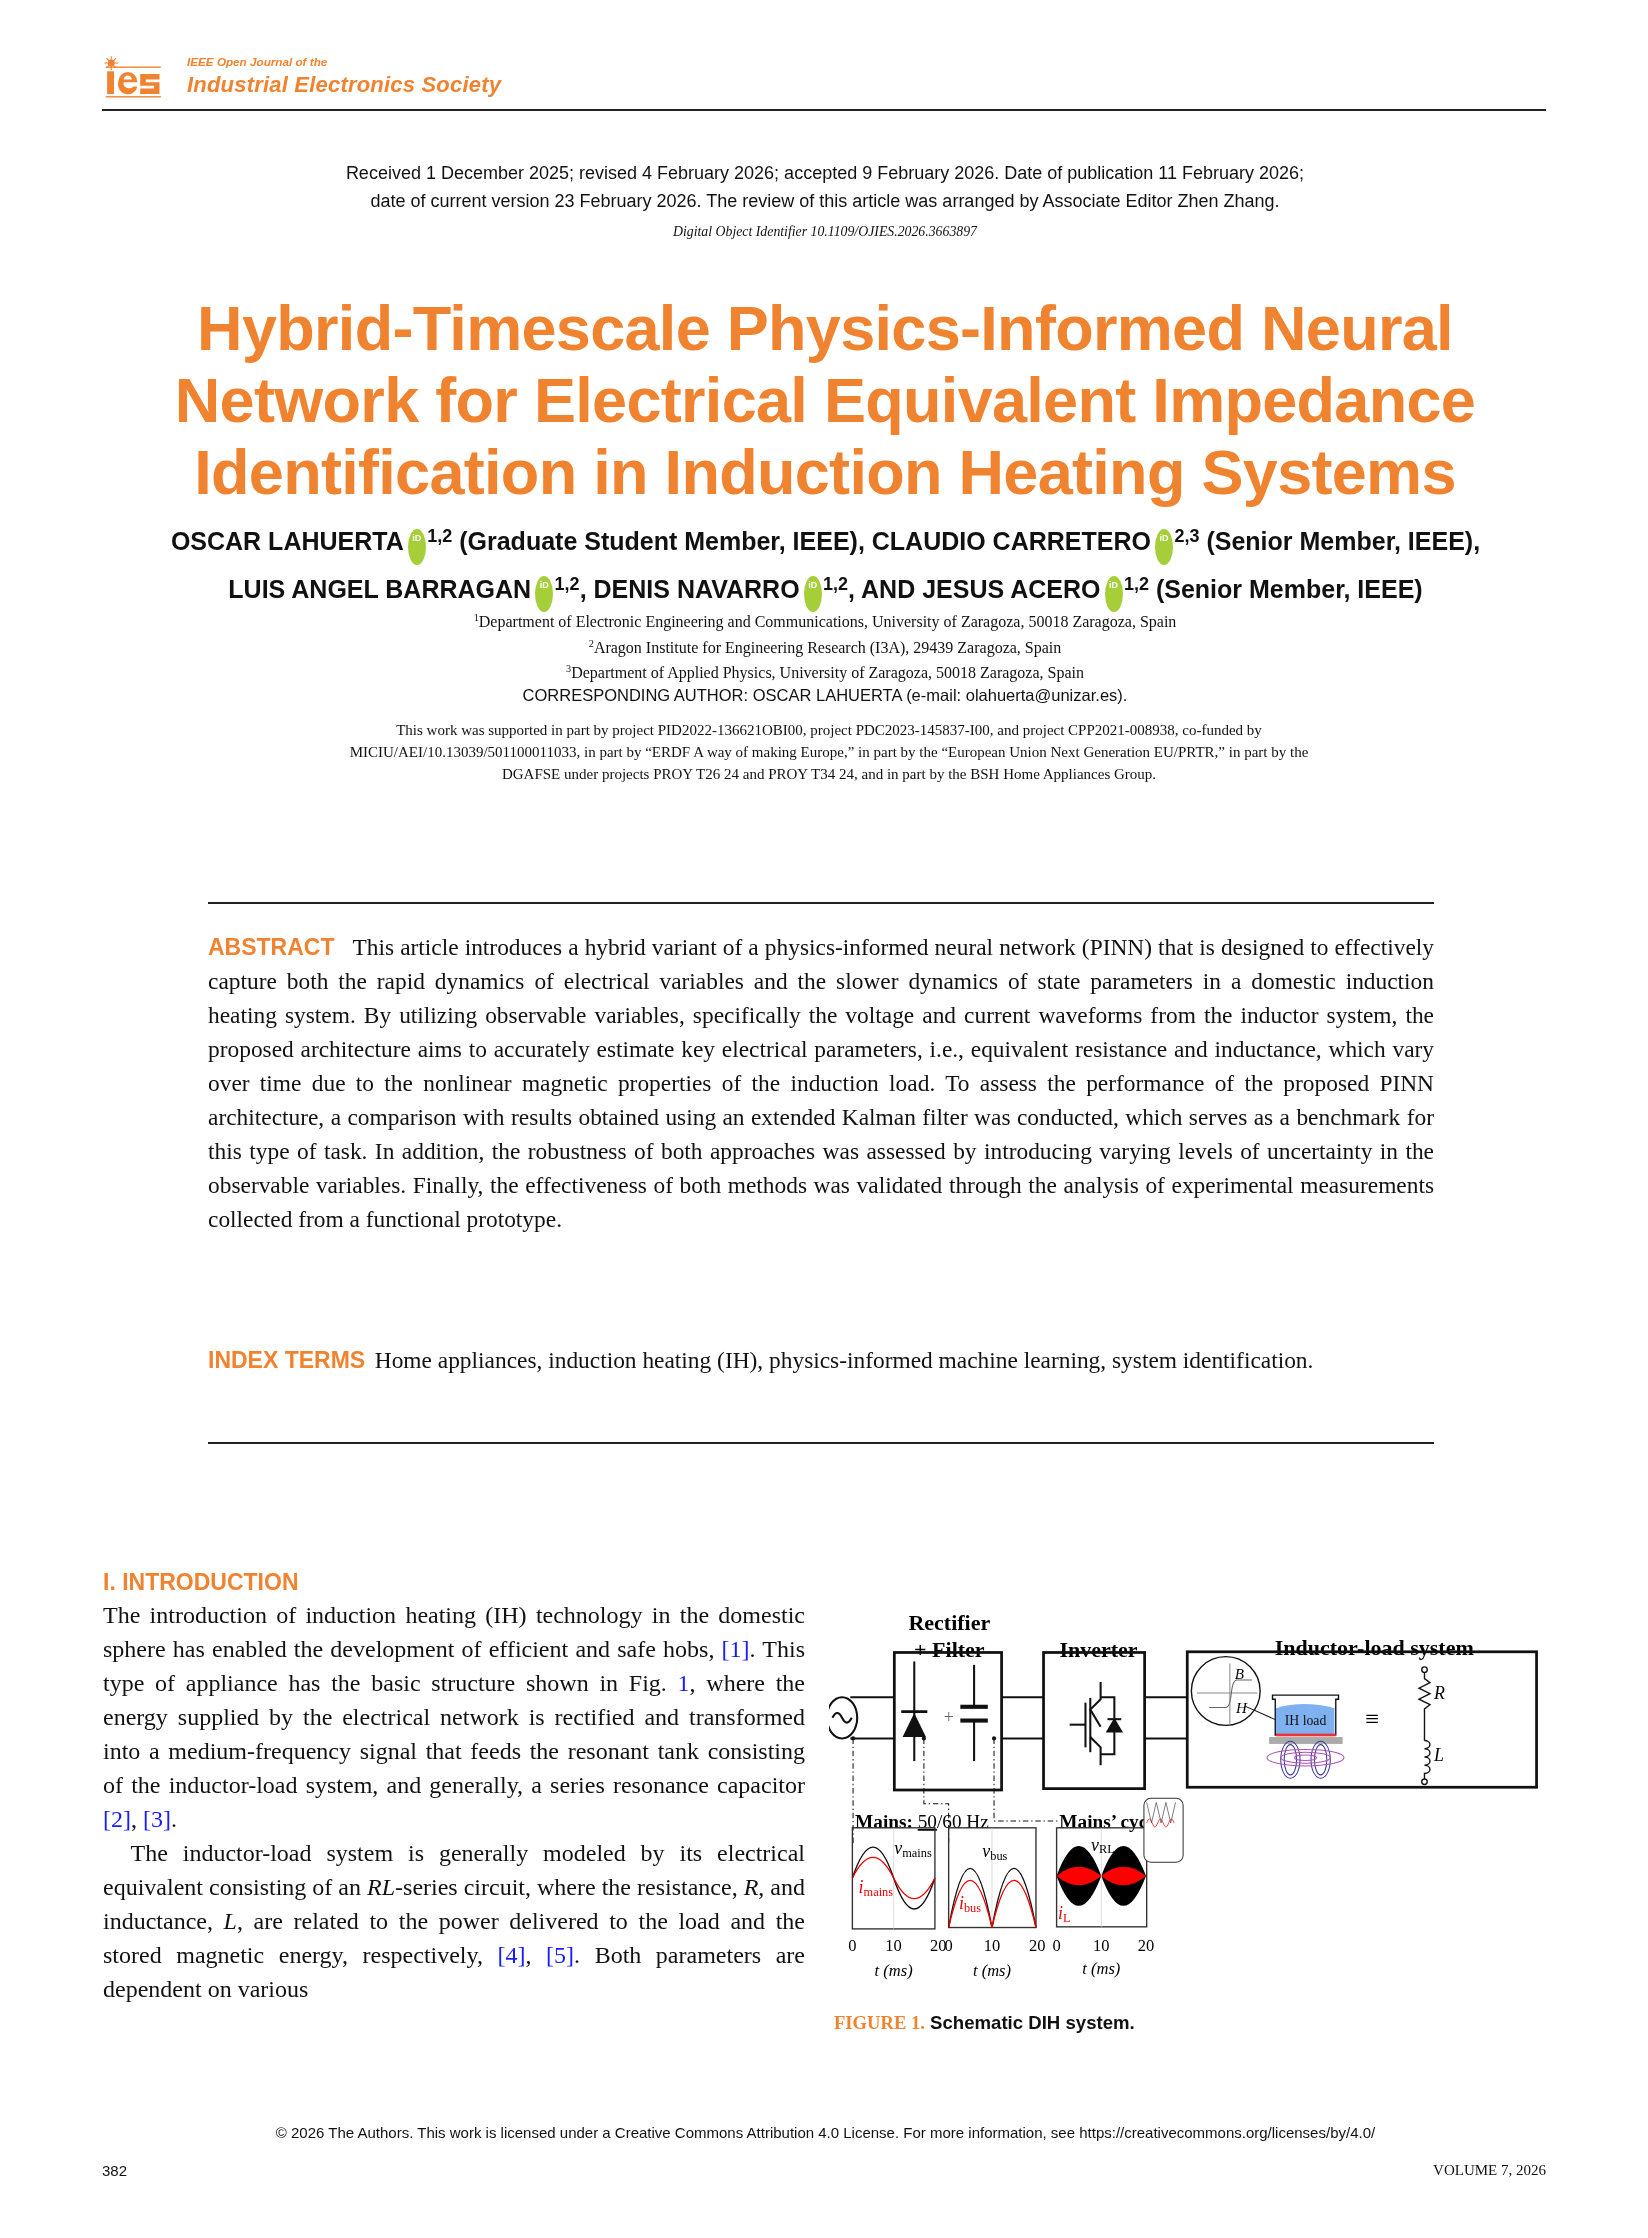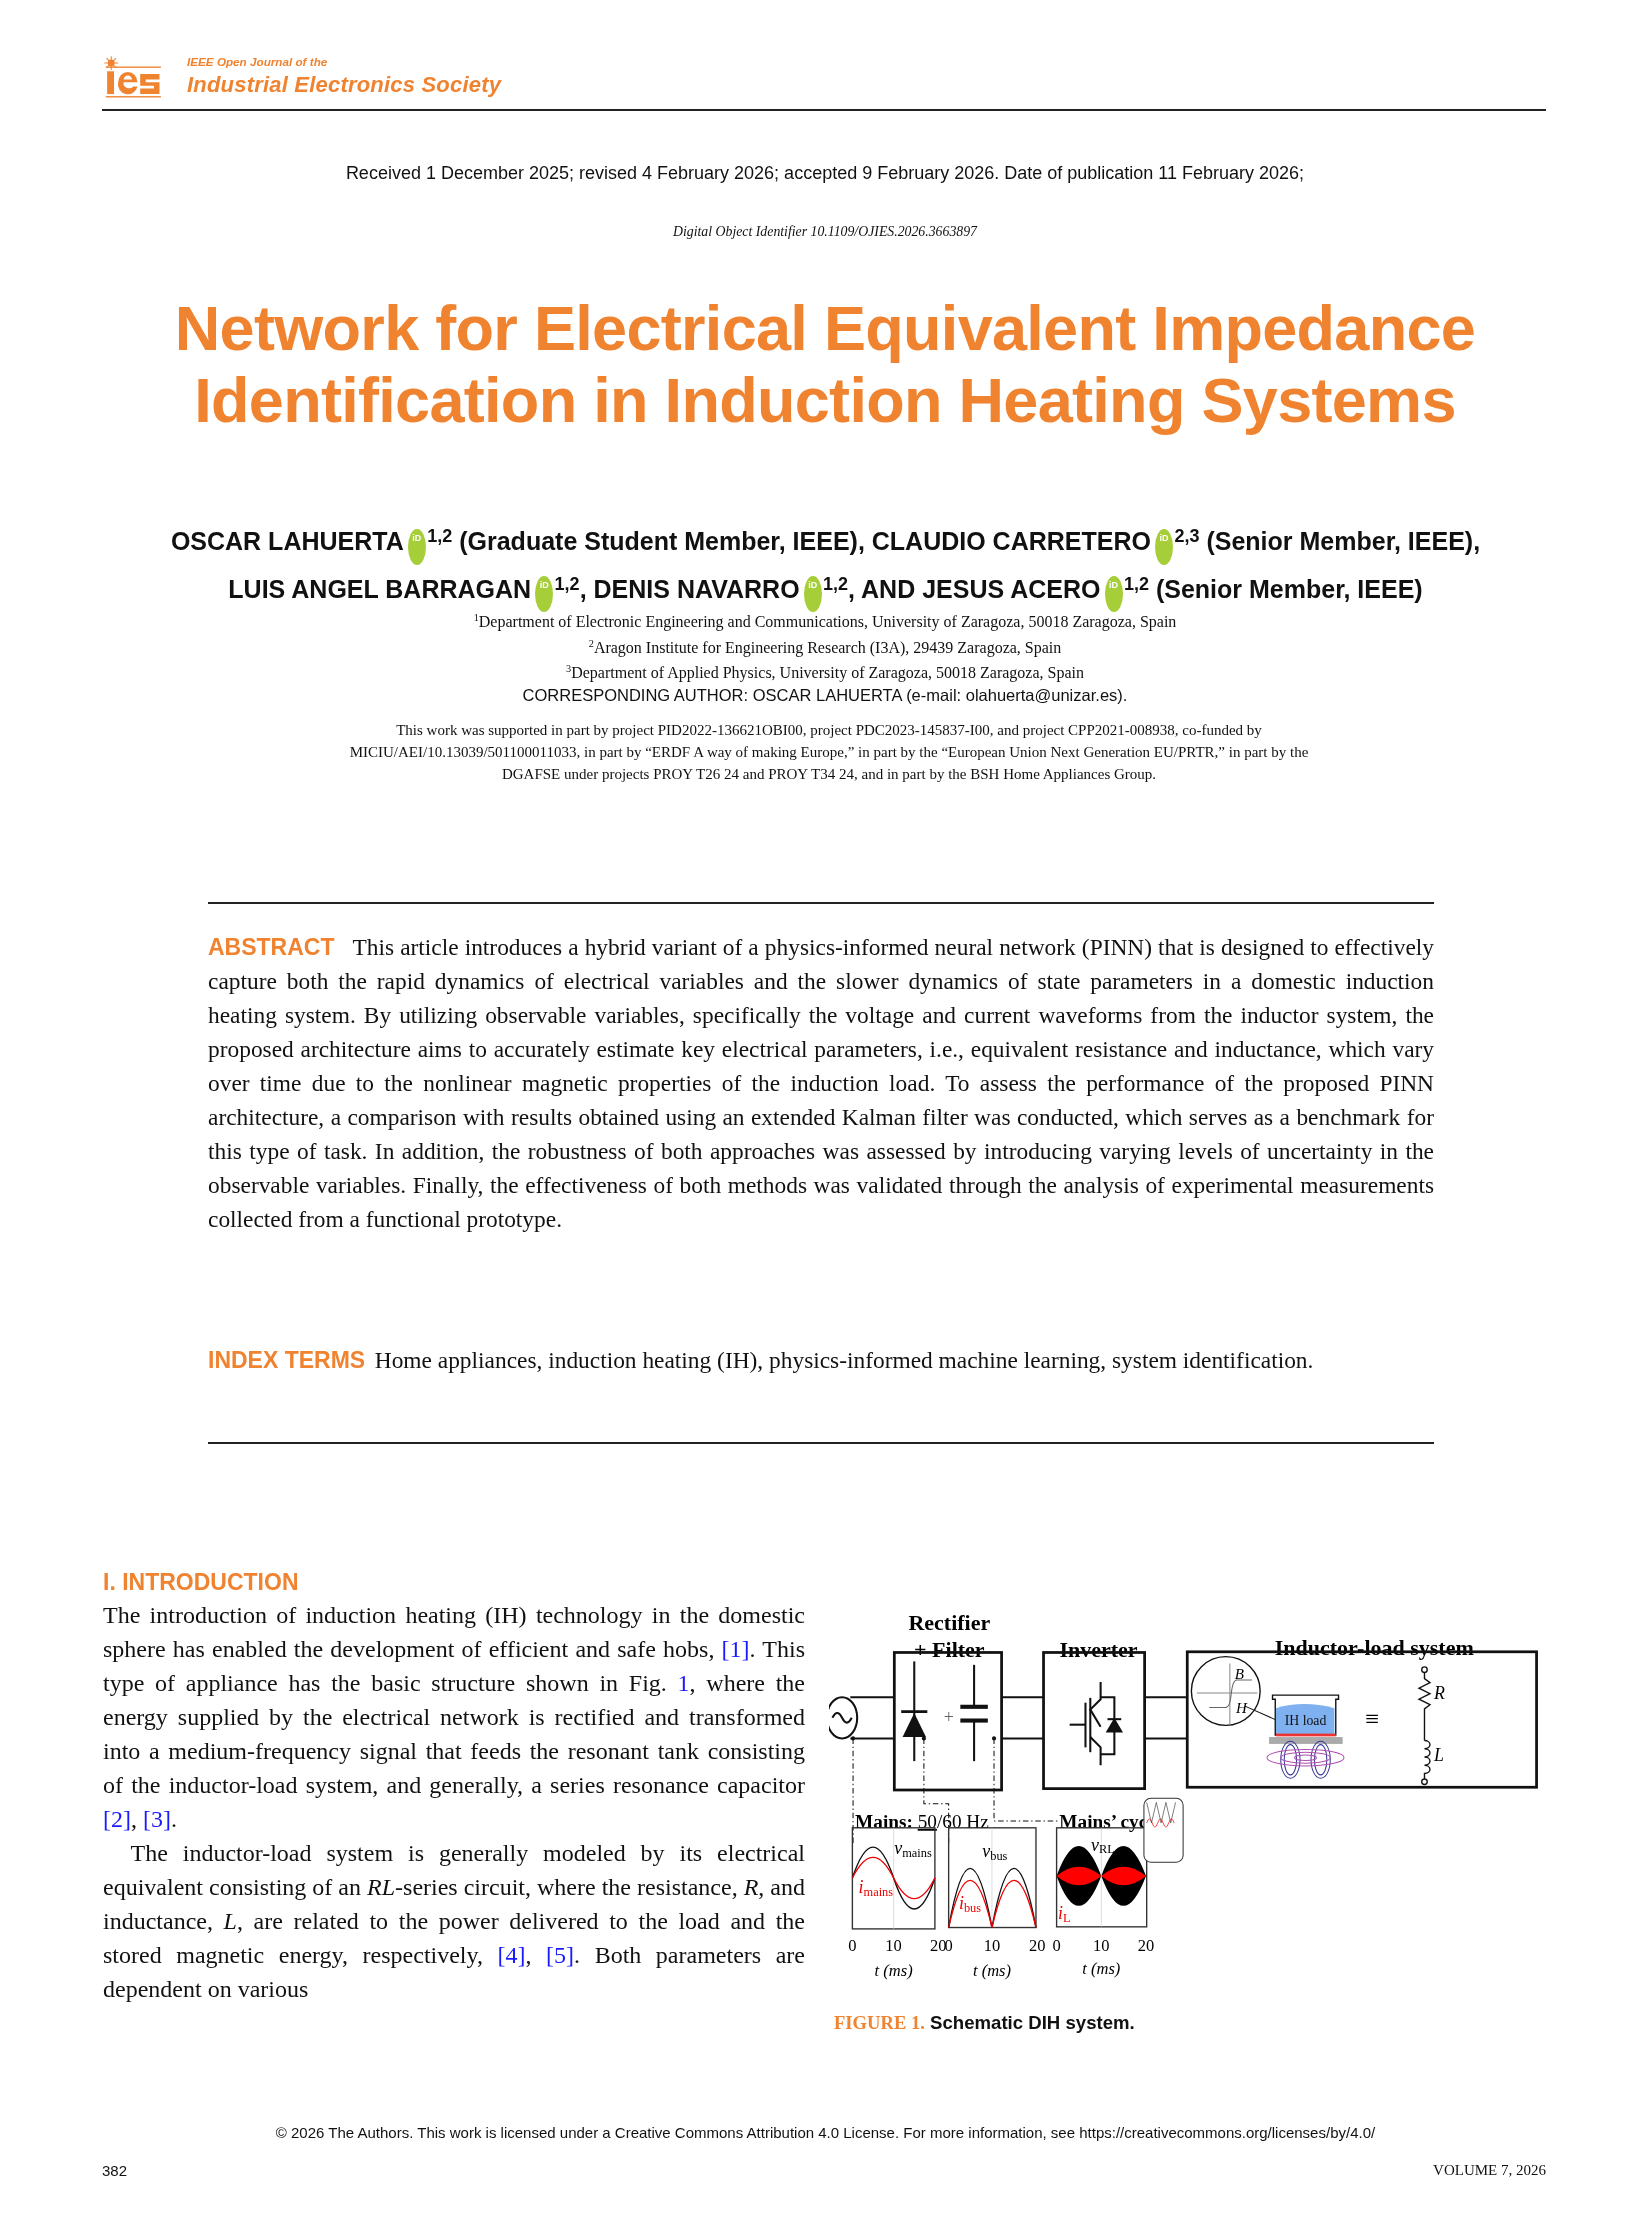--- a/index.html
+++ b/index.html
@@ -65,24 +65,26 @@
       <path d="M54 26 h28 v8 h-20 v4 h20 v17 h-28 v-8 h20 v-4 h-20z"></path>
     </g>
   </svg>
 </div>
 <div id="journal-line1" class="abs">IEEE Open Journal of the</div>
 <div id="journal-line2" class="abs">Industrial Electronics Society</div>
 <div id="header-rule" class="abs"></div>
 
 <div id="received" class="abs">
   <div>Received 1 December 2025; revised 4 February 2026; accepted 9 February 2026. Date of publication 11 February 2026;</div>
+  <div>date of current version 23 February 2026. The review of this article was arranged by Associate Editor Zhen Zhang.</div>
 </div>
 <div id="doi" class="abs">Digital Object Identifier 10.1109/OJIES.2026.3663897</div>
 
 <div id="title" class="abs">
+  <div>Hybrid-Timescale Physics-Informed Neural</div>
   <div>Network for Electrical Equivalent Impedance</div>
   <div>Identification in Induction Heating Systems</div>
 </div>
 
 <div id="authors" class="abs">
   <div>
     <span>OSCAR LAHUERTA</span><span class="orcid">iD</span><span class="sup">1,2</span><span> (Graduate Student Member, IEEE), </span><span>CLAUDIO CARRETERO</span><span class="orcid">iD</span><span class="sup">2,3</span><span> (Senior Member, IEEE),</span>
   </div>
   <div>
     <span>LUIS ANGEL BARRAGAN</span><span class="orcid">iD</span><span class="sup">1,2</span><span>, </span><span>DENIS NAVARRO</span><span class="orcid">iD</span><span class="sup">1,2</span><span>, AND </span><span>JESUS ACERO</span><span class="orcid">iD</span><span class="sup">1,2</span><span> (Senior Member, IEEE)</span>

